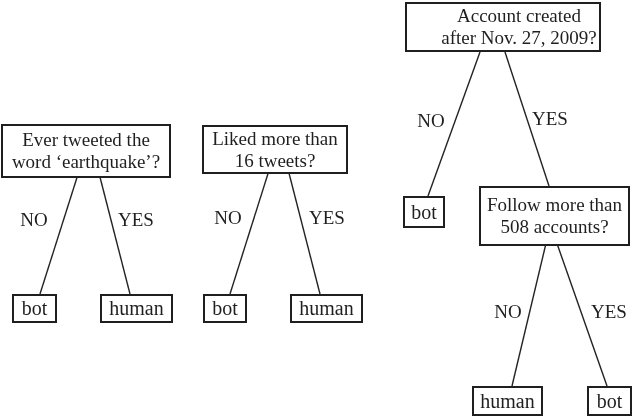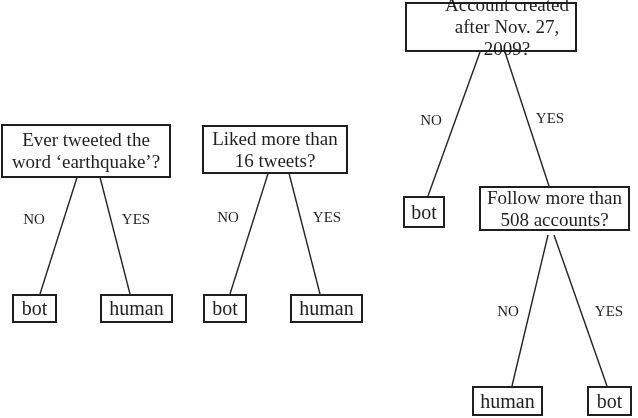--- a/index.html
+++ b/index.html
@@ -42,40 +42,40 @@
     font-size: 19px;
     line-height: 22px;
   }
   .leaf {
     font-size: 20px;
     line-height: 21px;
   }
   .edge-label {
     position: absolute;
     transform: translate(-50%, -50%);
-    font-size: 15px;
+    font-size: 19px;
     line-height: 19px;
     background: #ffffff;
   }
   
   #t1-root      { left: 1px;   top: 92px;  width: 170px; height: 54px; margin-top: 32px; }
   #t1-no-leaf   { left: 12px;  top: 294px; width: 45px;  height: 29px; }
   #t1-yes-leaf  { left: 100px; top: 294px; width: 73px;  height: 29px; }
   #t1-no-label  { left: 34px;  top: 219px; }
   #t1-yes-label { left: 136px; top: 219px; }
   
   #t2-root      { left: 202px; top: 93px;  width: 146px; height: 49px; margin-top: 32px; }
   #t2-no-leaf   { left: 203px; top: 294px; width: 44px;  height: 29px; }
   #t2-yes-leaf  { left: 290px; top: 294px; width: 73px;  height: 29px; }
   #t2-no-label  { left: 228px; top: 217px; }
   #t2-yes-label { left: 327px; top: 217px; }
   
-  #t3-root          { left: 405px; top: 2px;   width: 172px; height: 50px; padding-left: 32px; }
+  #t3-root          { left: 405px; top: 2px;   width: 196px; height: 50px; padding-left: 32px; }
   #t3-no-leaf       { left: 403px; top: 196px; width: 42px;  height: 32px; }
-  #t3-sub           { left: 479px; top: 186px; width: 151px; height: 45px; }
+  #t3-sub           { left: 479px; top: 186px; width: 151px; height: 60px; }
   #t3-no-label      { left: 431px; top: 120px; }
   #t3-yes-label     { left: 550px; top: 118px; }
   #t3-sub-no-leaf   { left: 472px; top: 386px; width: 71px;  height: 30px; }
   #t3-sub-yes-leaf  { left: 587px; top: 386px; width: 45px;  height: 30px; }
   #t3-sub-no-label  { left: 508px; top: 311px; }
   #t3-sub-yes-label { left: 609px; top: 311px; }
 </style>
 </head>
 <body>
 

